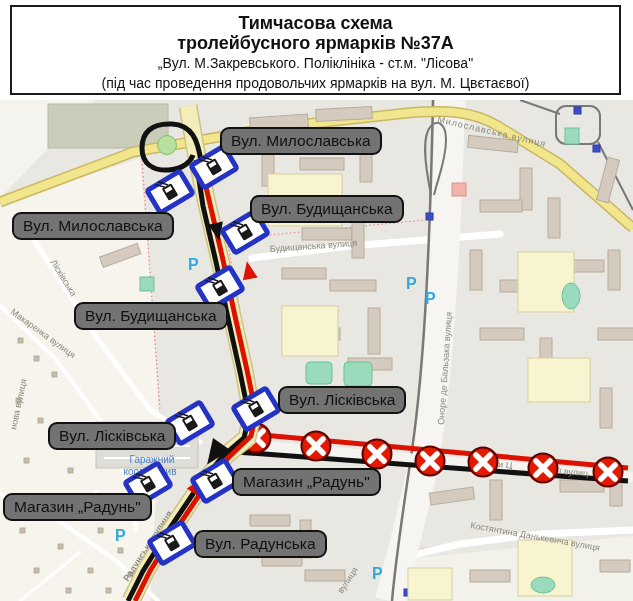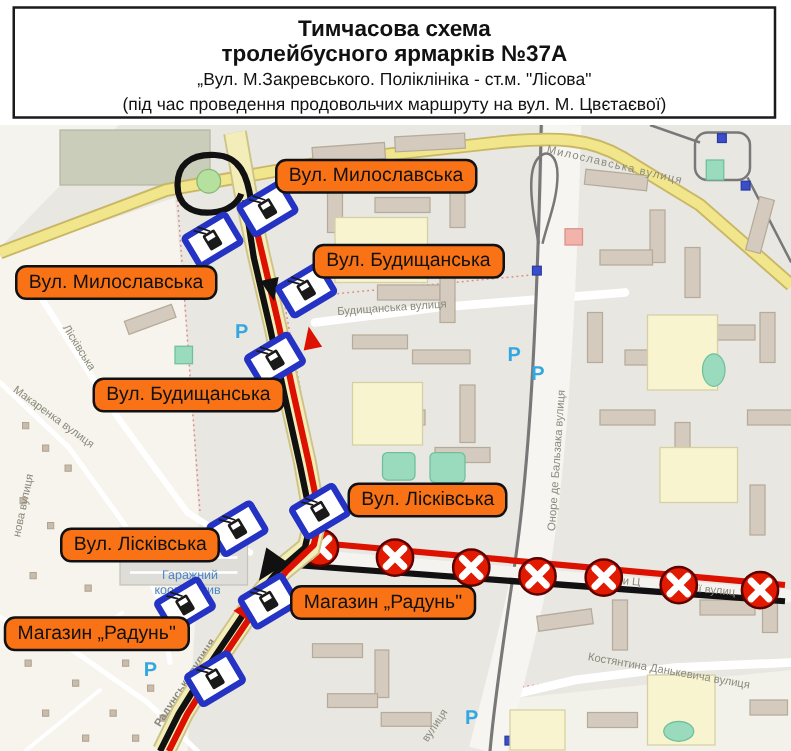--- a/index.html
+++ b/index.html
@@ -10,39 +10,39 @@
   .header-box {
     position:absolute; left:10px; top:5px; width:611px; height:90px;
     box-sizing:border-box; background:#fff; border:2px solid #1a1a1a;
     text-align:center; padding-top:6px;
   }
   .header-box p { margin:0; line-height:20px; font-size:14px; color:#111; }
   .header-box p.hb { font-weight:bold; font-size:18px; }
   .map-wrap { position:absolute; left:0; top:100px; width:633px; height:501px; background:#e9e7e1; }
   .map-wrap svg { display:block; }
   .map-label {
-    position:absolute; background:#f97316; border:2px solid #111;
+    position:absolute; background:#737373; border:2px solid #111;
     border-radius:9px; font-size:15.5px; color:#111; white-space:nowrap;
     padding:1px 9px; height:22px; line-height:21px; text-align:center;
   }
   .st { fill:#8a8a7c; font-size:9px; }
   .bld rect { fill:#d4cbbe; stroke:#b5ab9c; stroke-width:1; }
   .house rect { fill:#c9bcab; stroke:#b0a392; stroke-width:0.8; }
   .yellowb rect { fill:#f8f4d0; stroke:#d6cfa2; stroke-width:1; }
   .teal rect, .teal ellipse { fill:#9adbbd; stroke:#6fbf9a; stroke-width:1; }
   .pmark { fill:#35a7e0; font-size:16px; font-weight:bold; }
 </style>
 </head>
 <body>
 
 <div class="header-box">
   <p class="hb">Тимчасова схема</p>
   <p class="hb">тролейбусного ярмарків №37А</p>
   <p>„Вул. М.Закревського. Поліклініка - ст.м. "Лісова"</p>
-  <p>(під час проведення продовольчих маршруту на вул. М. Цвєтаєвої)</p>
+  <p>(під час проведення продовольчих ярмарків на вул. М. Цвєтаєвої)</p>
 </div>
 
 <div class="map-wrap">
 <svg width="633" height="501" viewBox="0 0 633 501">
   <defs>
     <g id="xmark">
       <circle r="14.5" fill="#e11a00" stroke="#5d0000" stroke-width="2"></circle>
       <path d="M -7,-7 L 7,7 M -7,7 L 7,-7" stroke="#fff" stroke-width="5.5" stroke-linecap="round"></path>
     </g>
     <g id="stop">
@@ -252,13 +252,14 @@
 </svg>
 
 <div class="map-label" style="left:220px; top:27px;">Вул. Милославська</div>
 <div class="map-label" style="left:250px; top:95px;">Вул. Будищанська</div>
 <div class="map-label" style="left:12px;  top:112px;">Вул. Милославська</div>
 <div class="map-label" style="left:74px;  top:202px;">Вул. Будищанська</div>
 <div class="map-label" style="left:278px; top:286px;">Вул. Лісківська</div>
 <div class="map-label" style="left:48px;  top:322px;">Вул. Лісківська</div>
 <div class="map-label" style="left:232px; top:368px;">Магазин „Радунь"</div>
 <div class="map-label" style="left:3px;   top:393px;">Магазин „Радунь"</div>
+<div class="map-label" style="left:194px; top:430px;">Вул. Радунська</div>
 </div>
 
 </body></html>

